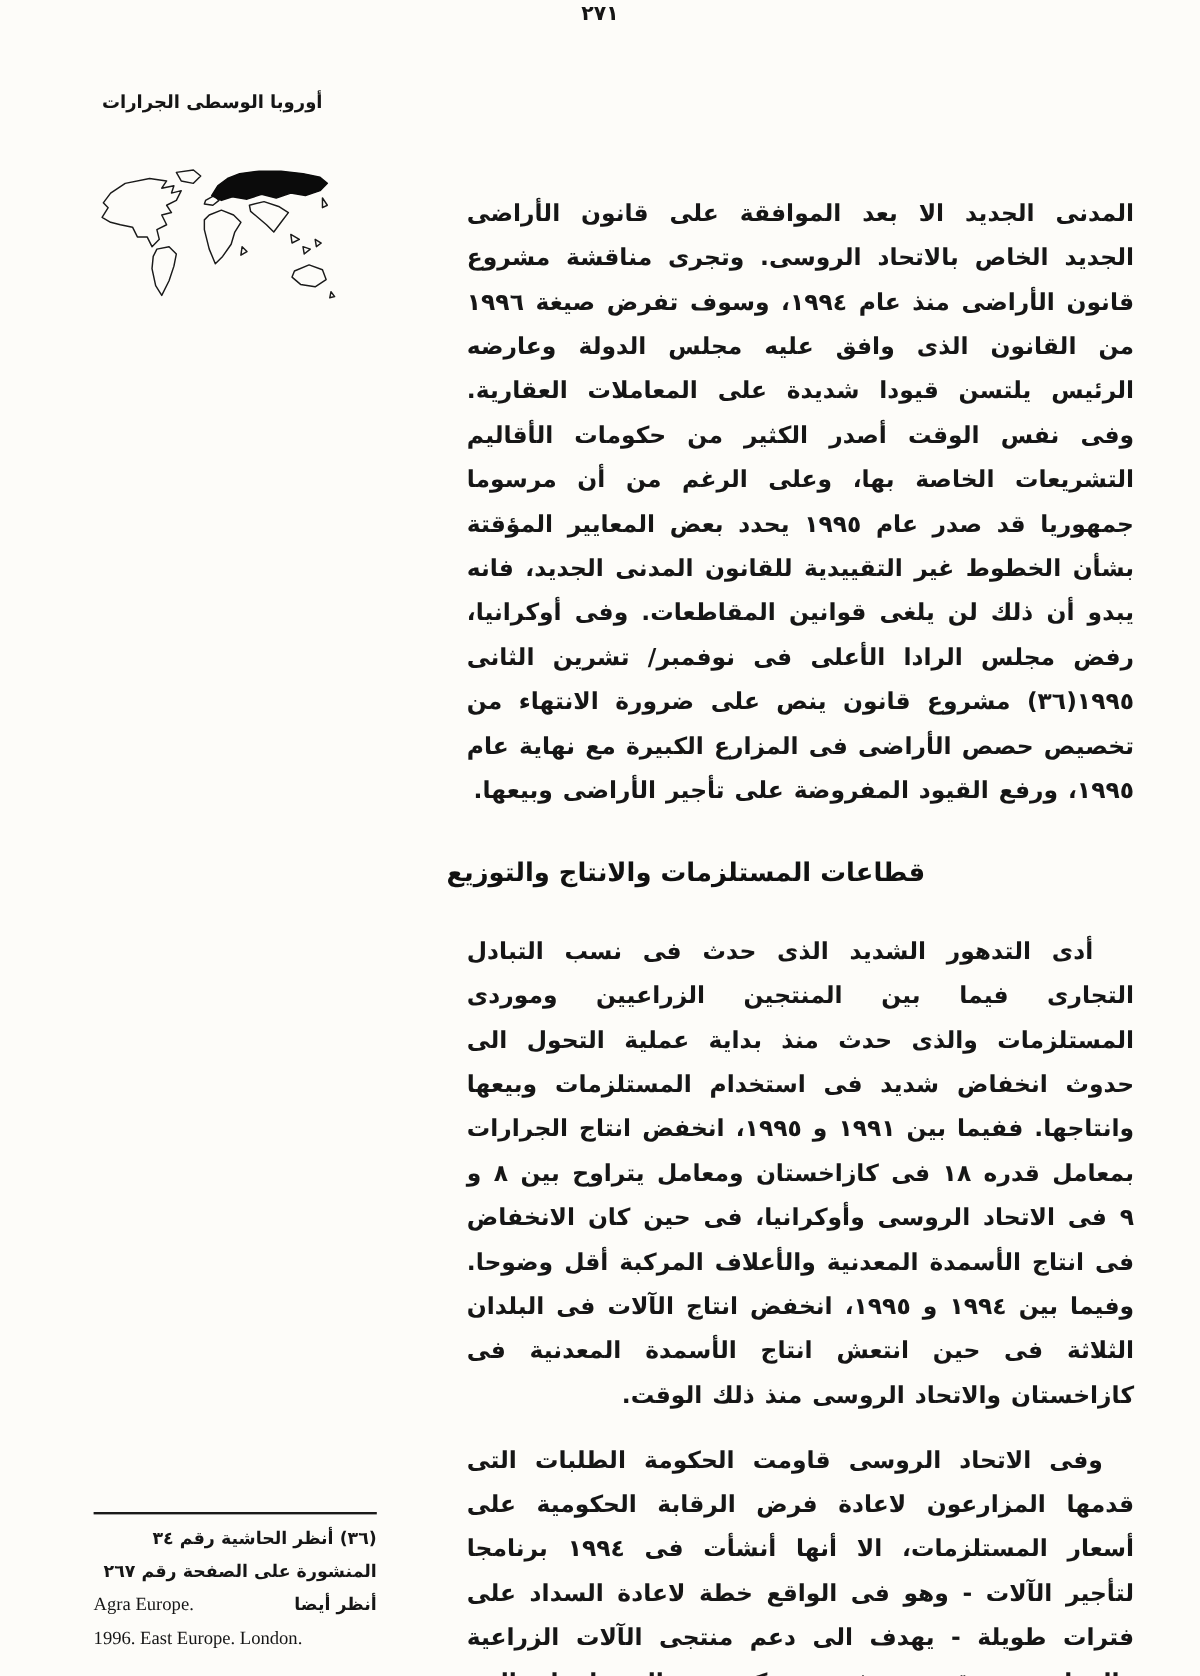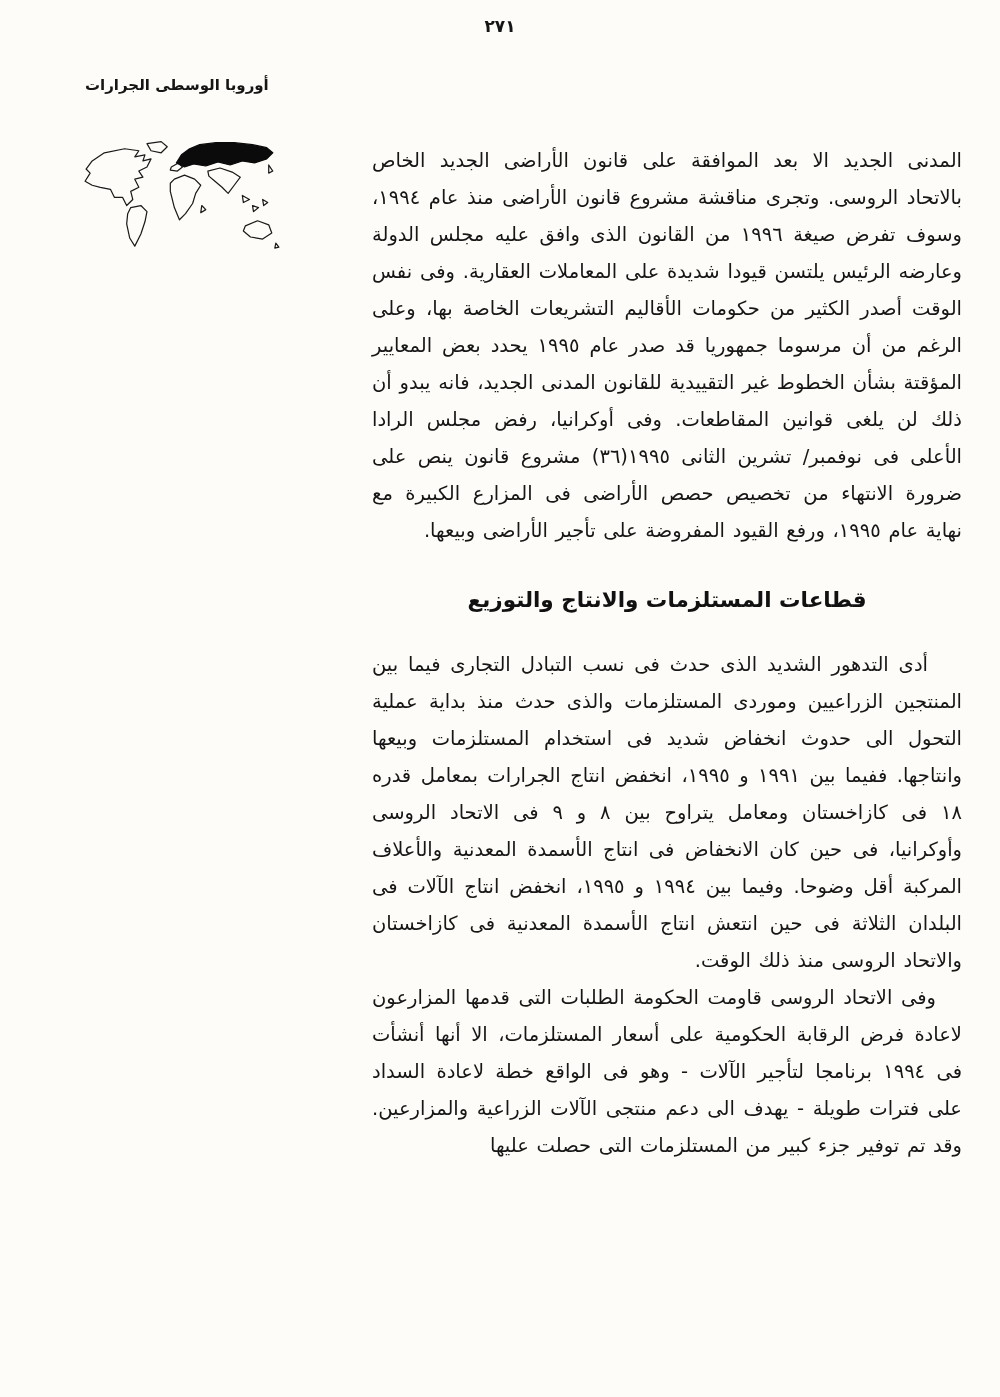--- a/index.html
+++ b/index.html
@@ -5,46 +5,46 @@
   html,body{margin:0;padding:0;}
   body{
     width:1000px;height:1397px;position:relative;overflow:hidden;
     background:#fdfcf9;color:#151515;
     font-family:"DejaVu Sans",sans-serif;
   }
   .page{position:absolute;inset:0;background:#fdfcf9;}
 
   .page-number{
     position:absolute;top:2px;left:0;width:100%;
-    text-align:center;font-size:17px;font-weight:700;direction:rtl;margin-top:14px;
+    text-align:center;font-size:17px;font-weight:700;direction:rtl;
   }
 
   .section-label{
     position:absolute;top:76px;left:85px;
     font-size:15px;font-weight:700;direction:rtl;white-space:nowrap;
     letter-spacing:0.5px;
   }
 
   .map-figure{
     position:absolute;top:138px;left:80px;width:208px;height:128px;
   }
   .map-figure svg{width:100%;height:100%;display:block;}
 
   .main-column{
     position:absolute;top:142px;right:38px;width:590px;direction:rtl;
   }
   .body-text{
-    margin:0;font-size:19.5px;line-height:37px;font-weight:400;
+    margin:17px;font-size:19.5px;line-height:37px;font-weight:700;
     text-align:justify;color:#161616;word-spacing:1.5px;letter-spacing:0.2px;
   }
   .indent{text-indent:34px;}
   .indent-sm{text-indent:26px;}
   .heading{
     margin:38px 0 34px 0;font-size:21.5px;font-weight:800;
-    text-align:center;color:#111;
+    text-align:left;color:#111;
   }
 
   .footnote{
     position:absolute;left:78px;top:1260px;width:236px;direction:rtl;
   }
   .footnote-rule{
     border-top:2px solid #1a1a1a;width:100%;height:0;margin-bottom:8px;
   }
   .fn-line{
     font-size:14.5px;line-height:27px;font-weight:700;
@@ -100,14 +100,24 @@
     </svg>
   </div>
 
   <div class="main-column">
     <p class="body-text">المدنى الجديد الا بعد الموافقة على قانون الأراضى الجديد الخاص بالاتحاد الروسى. وتجرى مناقشة مشروع قانون الأراضى منذ عام ١٩٩٤، وسوف تفرض صيغة ١٩٩٦ من القانون الذى وافق عليه مجلس الدولة وعارضه الرئيس يلتسن قيودا شديدة على المعاملات العقارية. وفى نفس الوقت أصدر الكثير من حكومات الأقاليم التشريعات الخاصة بها، وعلى الرغم من أن مرسوما جمهوريا قد صدر عام ١٩٩٥ يحدد بعض المعايير المؤقتة بشأن الخطوط غير التقييدية للقانون المدنى الجديد، فانه يبدو أن ذلك لن يلغى قوانين المقاطعات. وفى أوكرانيا، رفض مجلس الرادا الأعلى فى نوفمبر/ تشرين الثانى ١٩٩٥(٣٦) مشروع قانون ينص على ضرورة الانتهاء من تخصيص حصص الأراضى فى المزارع الكبيرة مع نهاية عام ١٩٩٥، ورفع القيود المفروضة على تأجير الأراضى وبيعها.</p>
     <h2 class="heading">قطاعات المستلزمات والانتاج والتوزيع</h2>
     <p class="body-text indent">أدى التدهور الشديد الذى حدث فى نسب التبادل التجارى فيما بين المنتجين الزراعيين وموردى المستلزمات والذى حدث منذ بداية عملية التحول الى حدوث انخفاض شديد فى استخدام المستلزمات وبيعها وانتاجها. ففيما بين ١٩٩١ و ١٩٩٥، انخفض انتاج الجرارات بمعامل قدره ١٨ فى كازاخستان ومعامل يتراوح بين ٨ و ٩ فى الاتحاد الروسى وأوكرانيا، فى حين كان الانخفاض فى انتاج الأسمدة المعدنية والأعلاف المركبة أقل وضوحا. وفيما بين ١٩٩٤ و ١٩٩٥، انخفض انتاج الآلات فى البلدان الثلاثة فى حين انتعش انتاج الأسمدة المعدنية فى كازاخستان والاتحاد الروسى منذ ذلك الوقت.</p>
     <p class="body-text indent-sm">وفى الاتحاد الروسى قاومت الحكومة الطلبات التى قدمها المزارعون لاعادة فرض الرقابة الحكومية على أسعار المستلزمات، الا أنها أنشأت فى ١٩٩٤ برنامجا لتأجير الآلات - وهو فى الواقع خطة لاعادة السداد على فترات طويلة - يهدف الى دعم منتجى الآلات الزراعية والمزارعين. وقد تم توفير جزء كبير من المستلزمات التى حصلت عليها</p>
   </div>
 
+  <div class="footnote">
+    <div class="footnote-rule"></div>
+    <div class="fn-line">(٣٦) أنظر الحاشية رقم ٣٤</div>
+    <div class="fn-line">المنشورة على الصفحة رقم ٢٦٧</div>
+    <div class="fn-line fn-mixed">
+      <span>أنظر أيضا</span>
+      <span class="fn-en">Agra Europe.</span>
+    </div>
+    <div class="fn-line fn-latin-line">1996. East Europe. London.</div>
+  </div>
 
 </div>
 
 </body></html>

